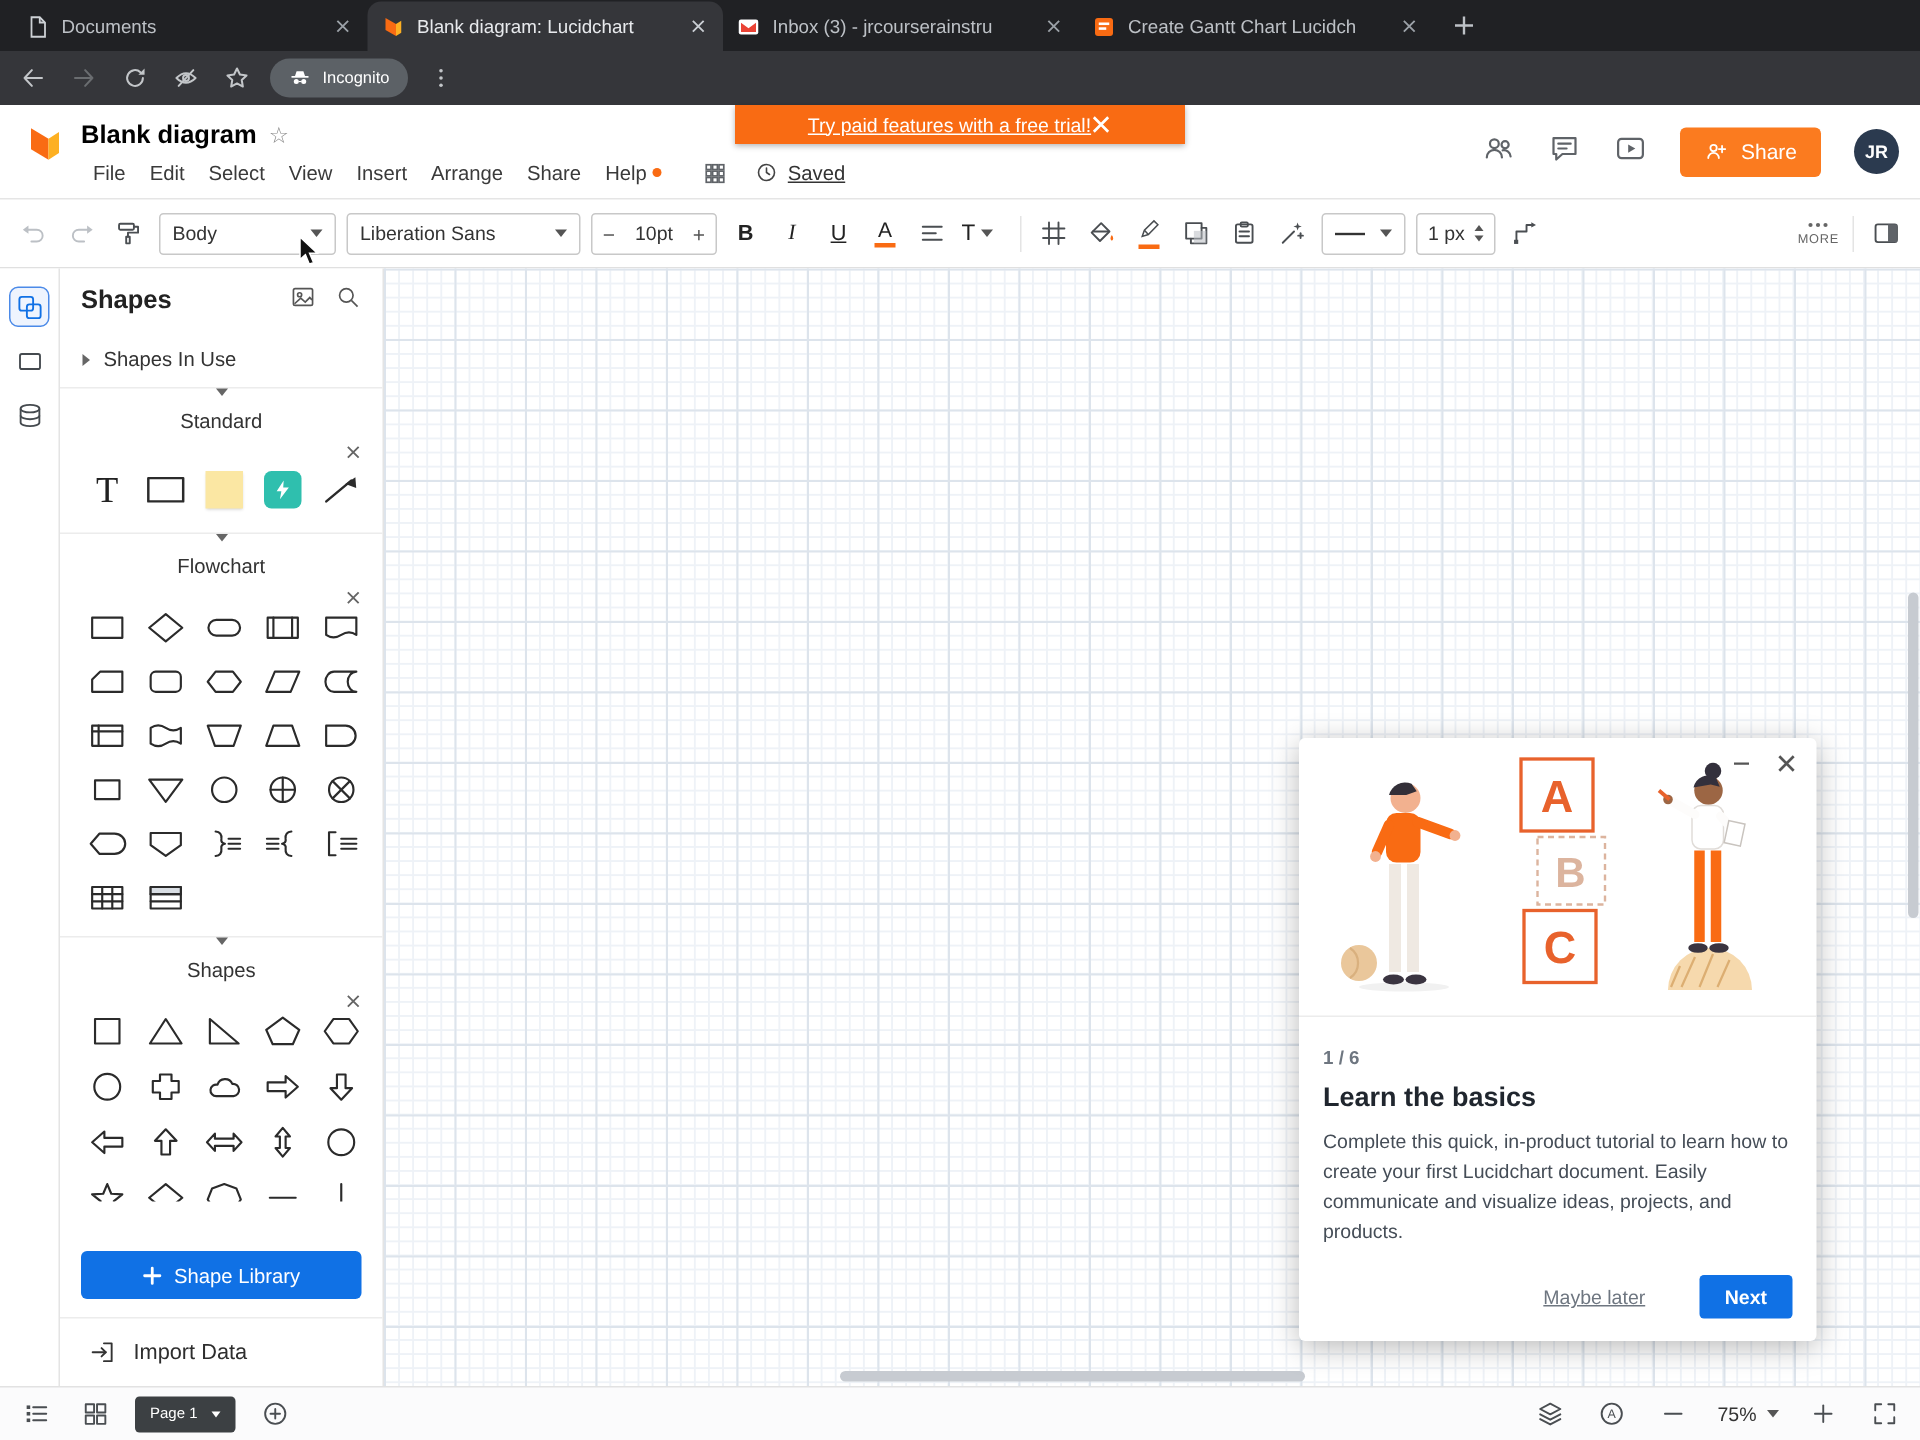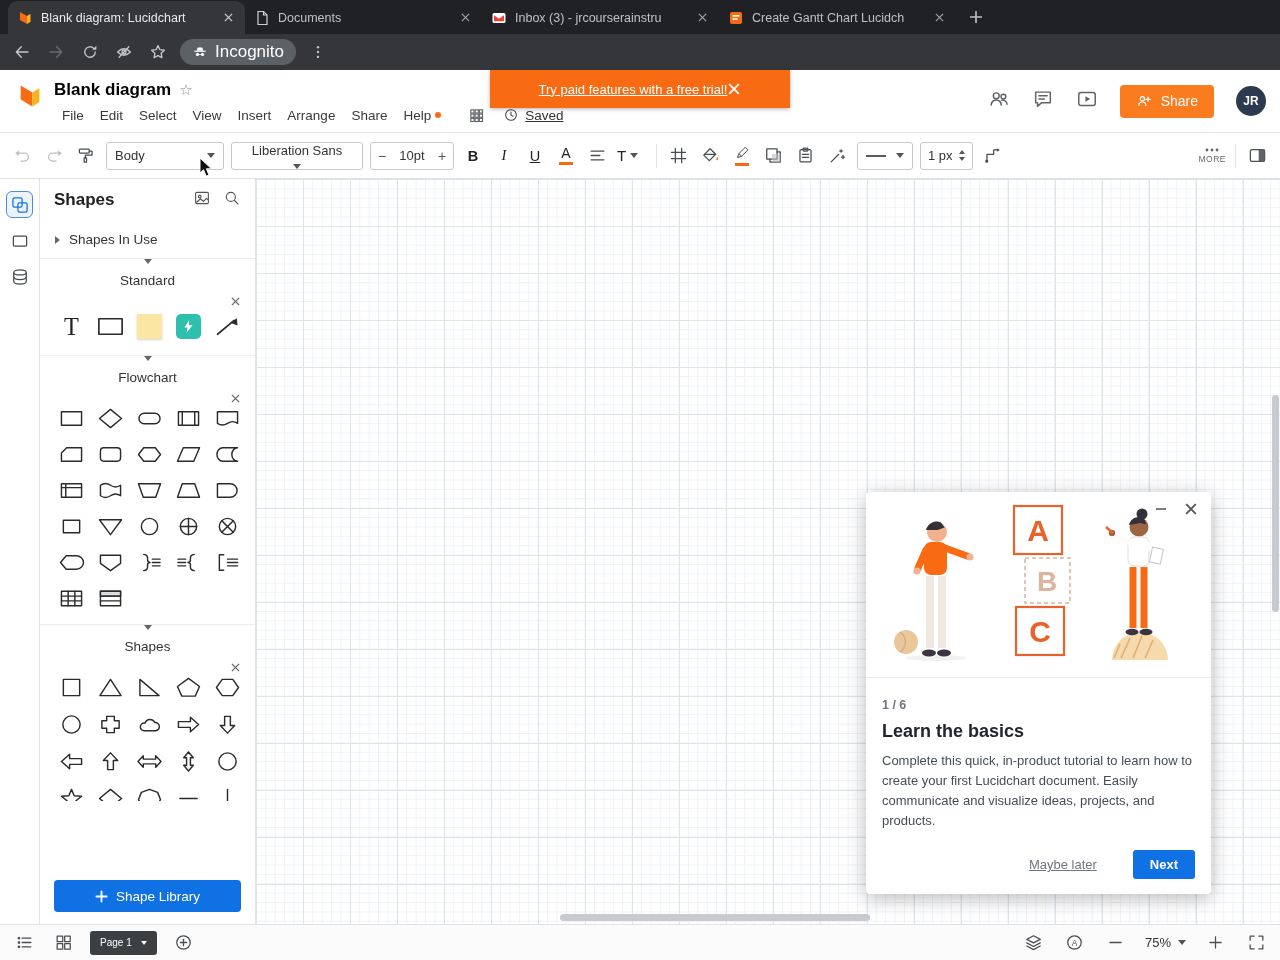--- a/index.html
+++ b/index.html
@@ -25,60 +25,60 @@
   .navbar { height:36px; background:#35363a; display:flex; align-items:center; padding:0 10px; gap:10px; }
   .nav-ic { width:24px; height:24px; display:flex; align-items:center; justify-content:center; }
   .nav-ic svg { width:18px; height:18px; fill:none; stroke:#c3c6c9; stroke-width:1.8; stroke-linecap:round; stroke-linejoin:round; }
   .nav-ic.dim svg { stroke:#6a6d70; }
   .urlbar { flex:1; height:28px; border-radius:14px; background:#202124; display:flex; align-items:center;
             padding:0 12px; gap:8px; font-size:13px; overflow:hidden; white-space:nowrap; }
   .urlbar svg.lock { width:13px; height:13px; flex:0 0 13px; fill:none; stroke:#9aa0a6; stroke-width:1.4; }
   .url-domain { color:#e8eaed; }
   .url-path { color:#9aa0a6; overflow:hidden; text-overflow:ellipsis; }
   .incog { height:26px; background:#5c6166; border-radius:13px; color:#fff; display:flex; align-items:center;
-           gap:7px; padding:0 12px; font-size:17px; }
+           gap:7px; padding:0 12px; font-size:11px; }
   .incog svg { width:16px; height:16px; }
 
   
   .appheader { height:63px; background:#fff; border-bottom:1px solid #e5e5e5; display:flex; position:relative; }
   .logo { width:28px; height:28px; margin:12px 10px 0 16px; }
   .logo svg { width:28px; height:28px; }
   .title-col { padding-top:8px; }
   .doc-title-row { display:flex; align-items:center; gap:8px; height:24px; }
   .doc-title { font-size:17px; font-weight:bold; color:#000000; }
   .star { color:#8a8a8a; font-size:15px; }
   .row2 { display:flex; align-items:center; margin-top:2px; }
   .menu-bar { display:flex; font-size:13.5px; color:#3a3a3a; }
   .menu-item { padding:3px 8px; display:flex; align-items:center; gap:4px; border-radius:3px; }
   .menu-dot { width:6px; height:6px; border-radius:50%; background:#f96b13; }
   .hdr-small-ic { width:22px; height:22px; margin-left:16px; display:flex; align-items:center; justify-content:center; }
   .hdr-small-ic svg { width:17px; height:17px; fill:none; stroke:#5f6368; stroke-width:1.6; }
   .saved-wrap { display:flex; align-items:center; gap:6px; margin-left:16px; font-size:13.5px; color:#333; }
   .saved-label { text-decoration:underline; }
-  .banner { position:absolute; left:490px; top:0; width:300px; height:38px; background:#f96b13; z-index:6;
+  .banner { position:absolute; left:490px; top:0; width:300px; height:26px; background:#f96b13; z-index:6;
             display:flex; align-items:center; justify-content:center; gap:0; box-shadow:0 1px 4px rgba(0,0,0,.3); }
   .banner-text { color:#fff; font-size:13px; text-decoration:underline; white-space:nowrap; }
   .banner .xsvg path { stroke:#fff; }
   .header-right { margin-left:auto; display:flex; align-items:center; gap:22px; padding-right:14px; }
   .hr-ic svg { width:22px; height:22px; fill:none; stroke:#5f6368; stroke-width:1.6; stroke-linecap:round; stroke-linejoin:round; }
   .share-btn { height:33px; background:#fb7b1f; border-radius:4px; color:#fff; display:flex; align-items:center;
                gap:8px; padding:0 16px; font-size:14px; }
   .share-btn svg { width:17px; height:17px; fill:none; stroke:#fff; stroke-width:1.7; stroke-linecap:round; }
   .avatar { width:30px; height:30px; border-radius:50%; background:#2b3a4f; color:#fff; font-size:12px; font-weight:bold;
             display:flex; align-items:center; justify-content:center; }
 
   
   .ribbon { height:46px; border-bottom:1px solid #e0e0e0; display:flex; align-items:center; padding:0 10px; gap:7px;
             font-size:13px; color:#333; background:#fff; }
   .tbtn { width:25px; height:26px; display:flex; align-items:center; justify-content:center; flex:0 0 auto; }
   .tbtn svg { width:19px; height:19px; fill:none; stroke:#4a4e52; stroke-width:1.6; stroke-linecap:round; stroke-linejoin:round; }
   .tbtn.dis svg { stroke:#bcc0c5; }
   .select { height:28px; border:1px solid #c8c8c8; border-radius:3px; display:flex; align-items:center;
             padding:0 8px; justify-content:space-between; background:#fff; flex:0 0 auto; }
-  .w-style { width:118px; } .w-font { width:132px;flex-direction:column; } .w-line { width:56px; }
+  .w-style { width:118px; } .w-font { width:156px; } .w-line { width:56px; }
   .cdn { width:0; height:0; border-left:4px solid transparent; border-right:4px solid transparent; border-top:5px solid #555; }
   .crt { width:0; height:0; border-top:4px solid transparent; border-bottom:4px solid transparent; border-left:5px solid #555; }
   .sizegroup { height:28px; border:1px solid #c8c8c8; border-radius:3px; display:flex; align-items:center; flex:0 0 auto; }
   .szbtn { width:22px; text-align:center; color:#555; font-size:14px; }
   .szval { width:38px; text-align:center; }
   .fmt { width:24px; height:26px; display:flex; align-items:center; justify-content:center; font-size:14.5px; color:#222; flex:0 0 auto; }
   .fmt.b { font-weight:bold; } .fmt.i { font-style:italic; font-family:"Liberation Serif",serif; } .fmt.u { text-decoration:underline; }
   .colorstack { display:flex; flex-direction:column; align-items:center; gap:2px; width:24px; }
   .colorbar { width:14px; height:3px; background:#f96b13; }
   .vd { width:1px; height:24px; background:#e4e4e4; margin:0 2px; flex:0 0 1px; }
@@ -170,42 +170,42 @@
   
   .cursor { position:absolute; left:199px; top:158px; z-index:50; width:14px; height:20px; }
 </style>
 </head>
 <body>
 
 <div class="screen">
 
   <div class="tabstrip">
     <div style="display:flex;">
+        <div class="tab">
+          <span class="favicon">
+            <svg viewBox="0 0 16 16">
+              <path d="M4 1.5 h5.5 L13 5 v9.5 H4 z" fill="none" stroke="#cdd1d5" stroke-width="1.2"></path>
+              <path d="M9.5 1.5 V5 H13" fill="none" stroke="#cdd1d5" stroke-width="1.2"></path>
+            </svg>
+          </span>
+          <span class="tab-title">Documents</span>
+          <span class="tab-close">
+            <svg class="xsvg" viewBox="0 0 10 10">
+              <path d="M1 1 L9 9 M9 1 L1 9"></path>
+            </svg>
+          </span>
+        </div>
         <div class="tab active">
           <span class="favicon">
             <svg viewBox="0 0 16 16">
               <polygon points="3,2 10,6 10,14 3,10" fill="#f96b13"></polygon>
               <polygon points="10,6 13.5,3.8 13.5,11.8 10,14" fill="#fdb022"></polygon>
             </svg>
           </span>
           <span class="tab-title">Blank diagram: Lucidchart</span>
-          <span class="tab-close">
-            <svg class="xsvg" viewBox="0 0 10 10">
-              <path d="M1 1 L9 9 M9 1 L1 9"></path>
-            </svg>
-          </span>
-        </div>
-        <div class="tab">
-          <span class="favicon">
-            <svg viewBox="0 0 16 16">
-              <path d="M4 1.5 h5.5 L13 5 v9.5 H4 z" fill="none" stroke="#cdd1d5" stroke-width="1.2"></path>
-              <path d="M9.5 1.5 V5 H13" fill="none" stroke="#cdd1d5" stroke-width="1.2"></path>
-            </svg>
-          </span>
-          <span class="tab-title">Documents</span>
           <span class="tab-close">
             <svg class="xsvg" viewBox="0 0 10 10">
               <path d="M1 1 L9 9 M9 1 L1 9"></path>
             </svg>
           </span>
         </div>
         <div class="tab">
           <span class="favicon">
             <svg viewBox="0 0 16 16">
               <rect x="1.5" y="3" width="13" height="10" rx="1.5" fill="#fff"></rect>
@@ -884,20 +884,28 @@
       </div>
 
       <div class="library-row">
         <div class="library-btn">
           <svg viewBox="0 0 14 14">
               <path d="M7 1.5 V12.5 M1.5 7 H12.5"></path>
             </svg>
           <span>Shape Library</span>
         </div>
       </div>
+      <div class="import-row">
+        <svg viewBox="0 0 24 24">
+            <path d="M13 4.5 h6.5 v15 H13"></path>
+            <path d="M3.5 12 h11"></path>
+            <path d="M11 8.5 L14.5 12 L11 15.5"></path>
+          </svg>
+        <span>Import Data</span>
+      </div>
     </div>
 
     <div class="canvas">
       <div class="vscroll"></div>
       <div class="hscroll"></div>
 
       <div class="modal">
         <div class="modal-controls">
           <span class="mc">
             <svg viewBox="0 0 12 12">

